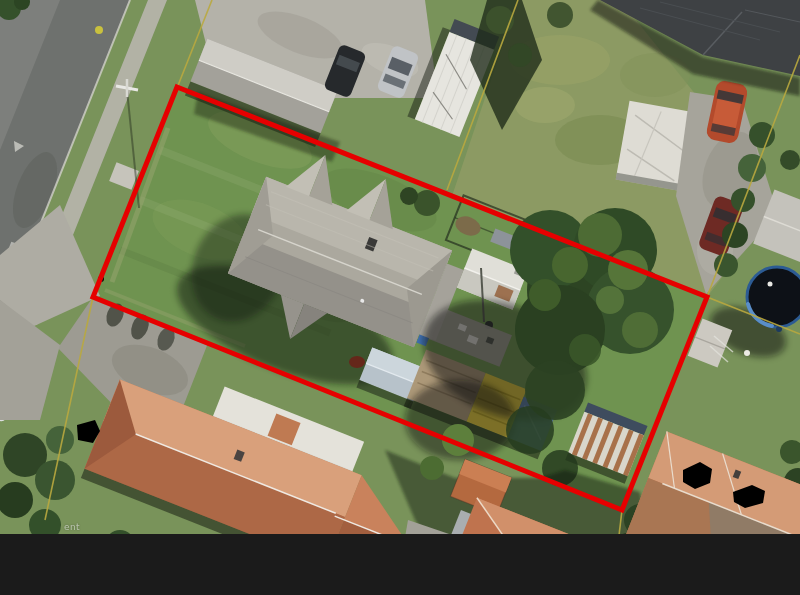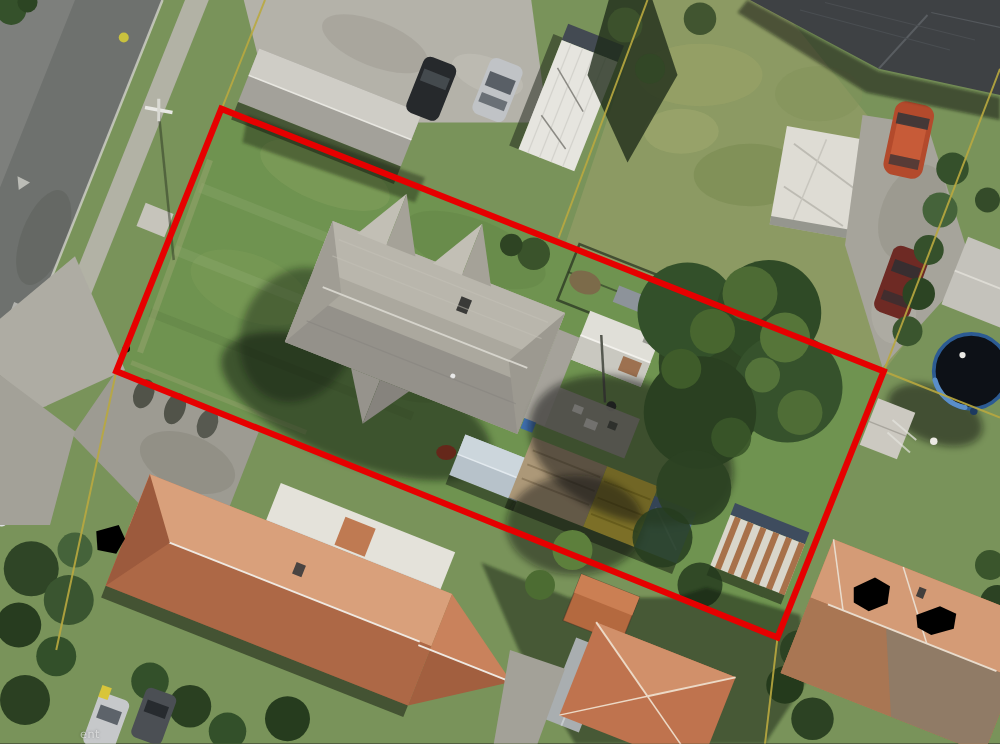--- a/index.html
+++ b/index.html
@@ -1,16 +1,16 @@
 <!DOCTYPE html>
 <html><head>
 <meta charset="utf-8">
 <style>
   html,body{margin:0;padding:0;background:#1b1b1b;}
-  .stage{position:relative;width:800px;height:595px;overflow:hidden;
+  .stage{position:relative;width:800px;height:534px;overflow:hidden;
          font-family:"DejaVu Sans","Liberation Sans",sans-serif;text-align:center;}
   .stage svg{display:block;}
   .watermark{position:absolute;left:64px;bottom:2px;font-size:9px;
              color:rgba(255,255,255,.55);letter-spacing:.4px;
              text-shadow:0 0 2px rgba(0,0,0,.35);pointer-events:none;}
 </style>
 </head>
 <body>
 
 <div class="stage">

